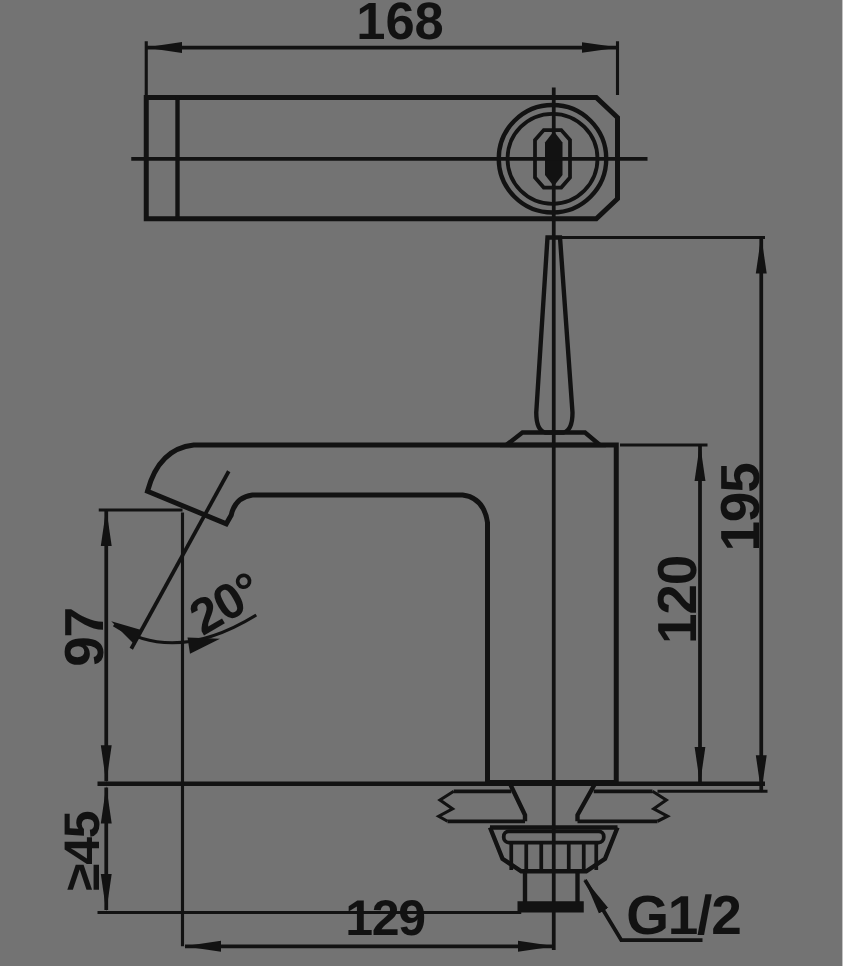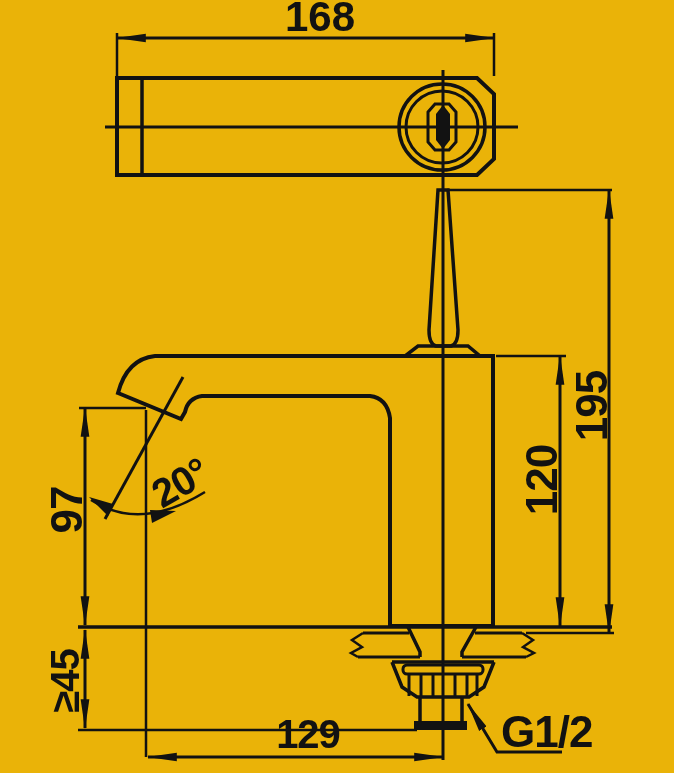--- a/index.html
+++ b/index.html
@@ -1,16 +1,16 @@
 <!DOCTYPE html>
 <html><head>
 <meta charset="utf-8">
 <style>
   html,body{margin:0;padding:0;background:#fff;}
-  .stage{position:relative;width:674px;height:773px;background:#eab308;overflow:hidden;}
+  .stage{position:relative;width:674px;height:773px;background:#737373;overflow:hidden;}
   svg{position:absolute;left:0;top:0;}
   text{font-family:"Liberation Sans","DejaVu Sans",sans-serif;font-weight:bold;fill:#121212;}
   .dim-txt{font-size:44px;letter-spacing:-1px;}
   .dim-txt-sm{font-size:40px;letter-spacing:-1px;}
   .dim-txt-168{font-size:42px;letter-spacing:0px;}
 </style>
 </head>
 <body>
 
 <div class="stage">

